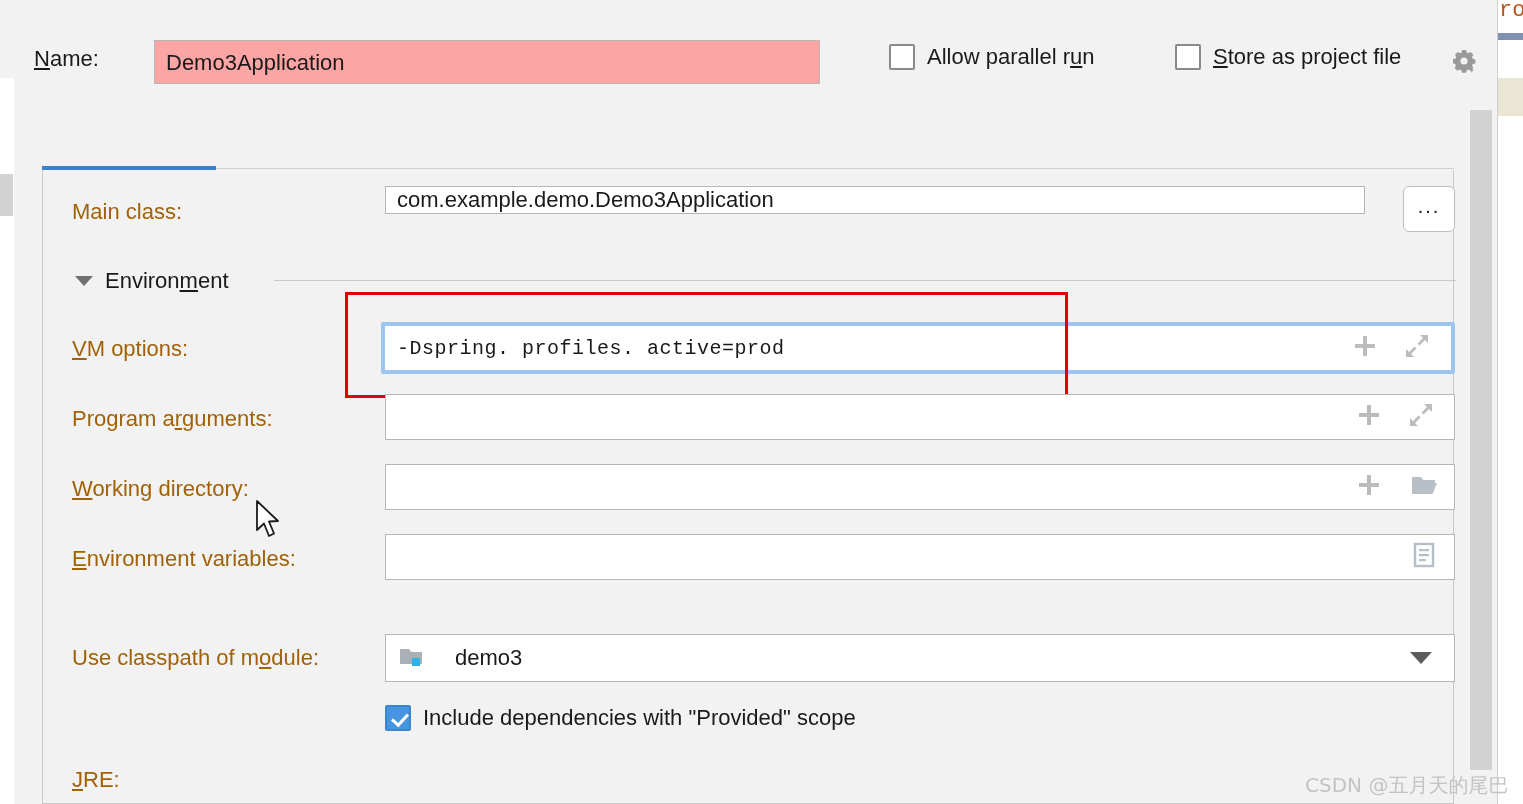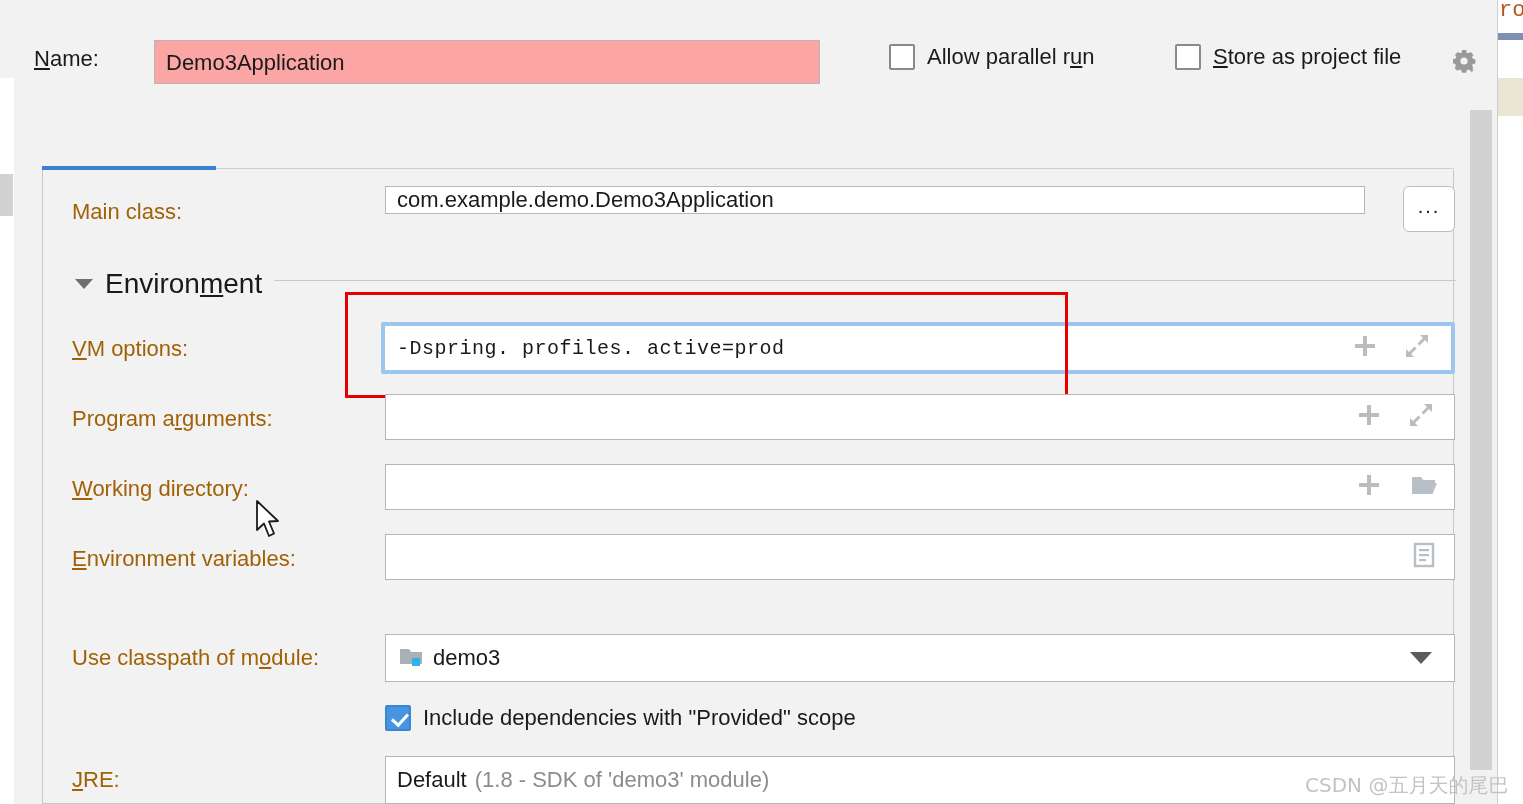--- a/index.html
+++ b/index.html
@@ -148,21 +148,21 @@
 
   
   .fld-icon { position: absolute; top: 50%; transform: translateY(-50%); }
 
   
   .sec-head { position: absolute; display: flex; align-items: center; }
   .sec-tri {
     width: 0; height: 0; border-left: 9px solid transparent; border-right: 9px solid transparent;
     border-top: 10px solid #6f6f6f; margin-right: 12px;
   }
-  .sec-title { font-size: 28px; color: #1a1a1a; white-space: nowrap; }
+  .sec-title { font-size: 22px; color: #1a1a1a; white-space: nowrap; }
   .sec-line { position: absolute; height: 1px; background: #c9c9c9; }
 
   
   .combo {
     position: absolute; background: #ffffff; border: 1px solid #b6b6b6; box-sizing: border-box;
     display: flex; align-items: center;
   }
   .combo-text { font-size: 22px; color: #1a1a1a; white-space: nowrap; }
   .combo-arrow {
     position: absolute; right: 22px; top: 50%; transform: translateY(-50%);
@@ -318,36 +318,30 @@
       </div>
 
       <div class="flabel" style="left:29px; top:475px;"><span>Use classpath of m</span><span class="mn">o</span><span>dule:</span></div>
       <div class="combo" style="left:342px; top:464px; width:1070px; height:48px;">
         <span style="margin-left:12px; display:flex; align-items:center;">
           <svg width="30" height="26" viewBox="0 0 30 26">
             <path d="M2 4h9l2.2 3H24v12H2z" fill="#aab0b6"></path>
             <rect x="14" y="13" width="8" height="8" fill="#2fb3e6"></rect>
           </svg>
         </span>
-        <span class="combo-text" style="margin-left:5px;">demo3</span>
+        <span class="combo-text" style="margin-left:27px;">demo3</span>
         <span class="combo-arrow"></span>
       </div>
 
       <div class="cb-item" style="left:342px; top:535px;">
         <div class="cb-box checked"></div>
         <div class="cb-label">Include dependencies with "Provided" scope</div>
       </div>
 
       <div class="flabel" style="left:29px; top:597px;"><span class="mn">J</span><span>RE:</span></div>
-      <div class="tfield" style="left:342px; top:586px; width:1070px; height:48px;">
-        <div style="position:absolute; left:11px; top:50%; transform:translateY(-50%); display:flex; align-items:baseline; white-space:nowrap;">
-          <span class="jre-default">Default</span>
-          <span class="jre-sdk">(1.8 - SDK of 'demo3' module)</span>
-        </div>
-      </div>
 
     </div>
 
     <div class="panel-scroll-track">
     </div>
     <div class="panel-scroll-thumb"></div>
 
   </div>
 
   <div class="cursor">

